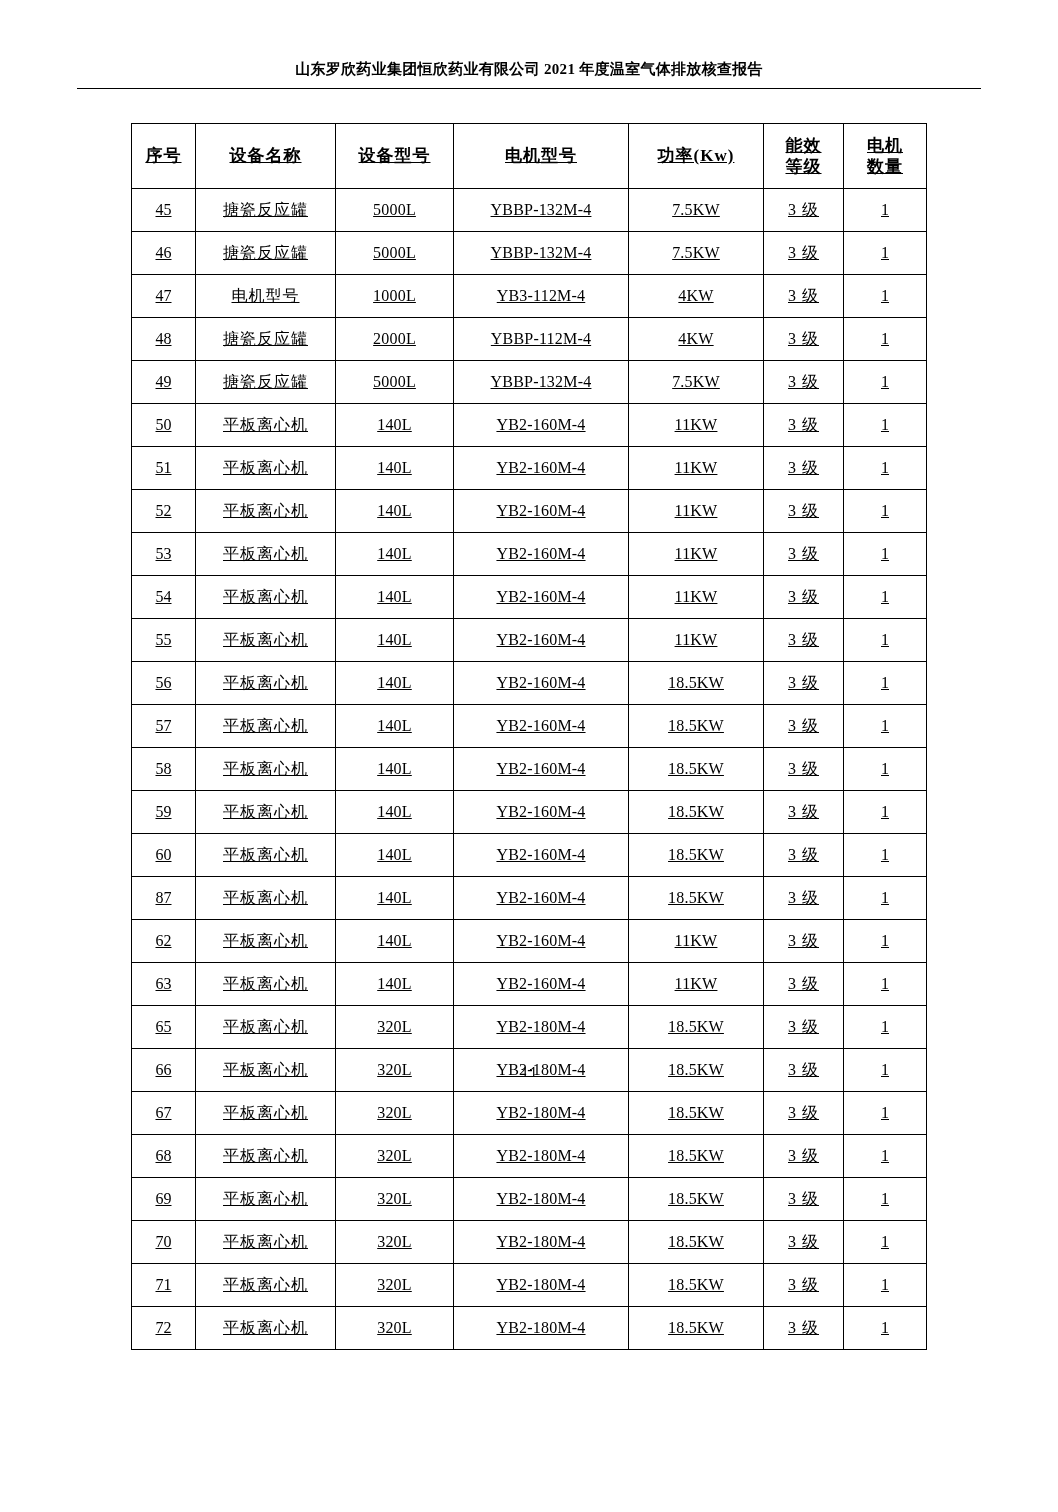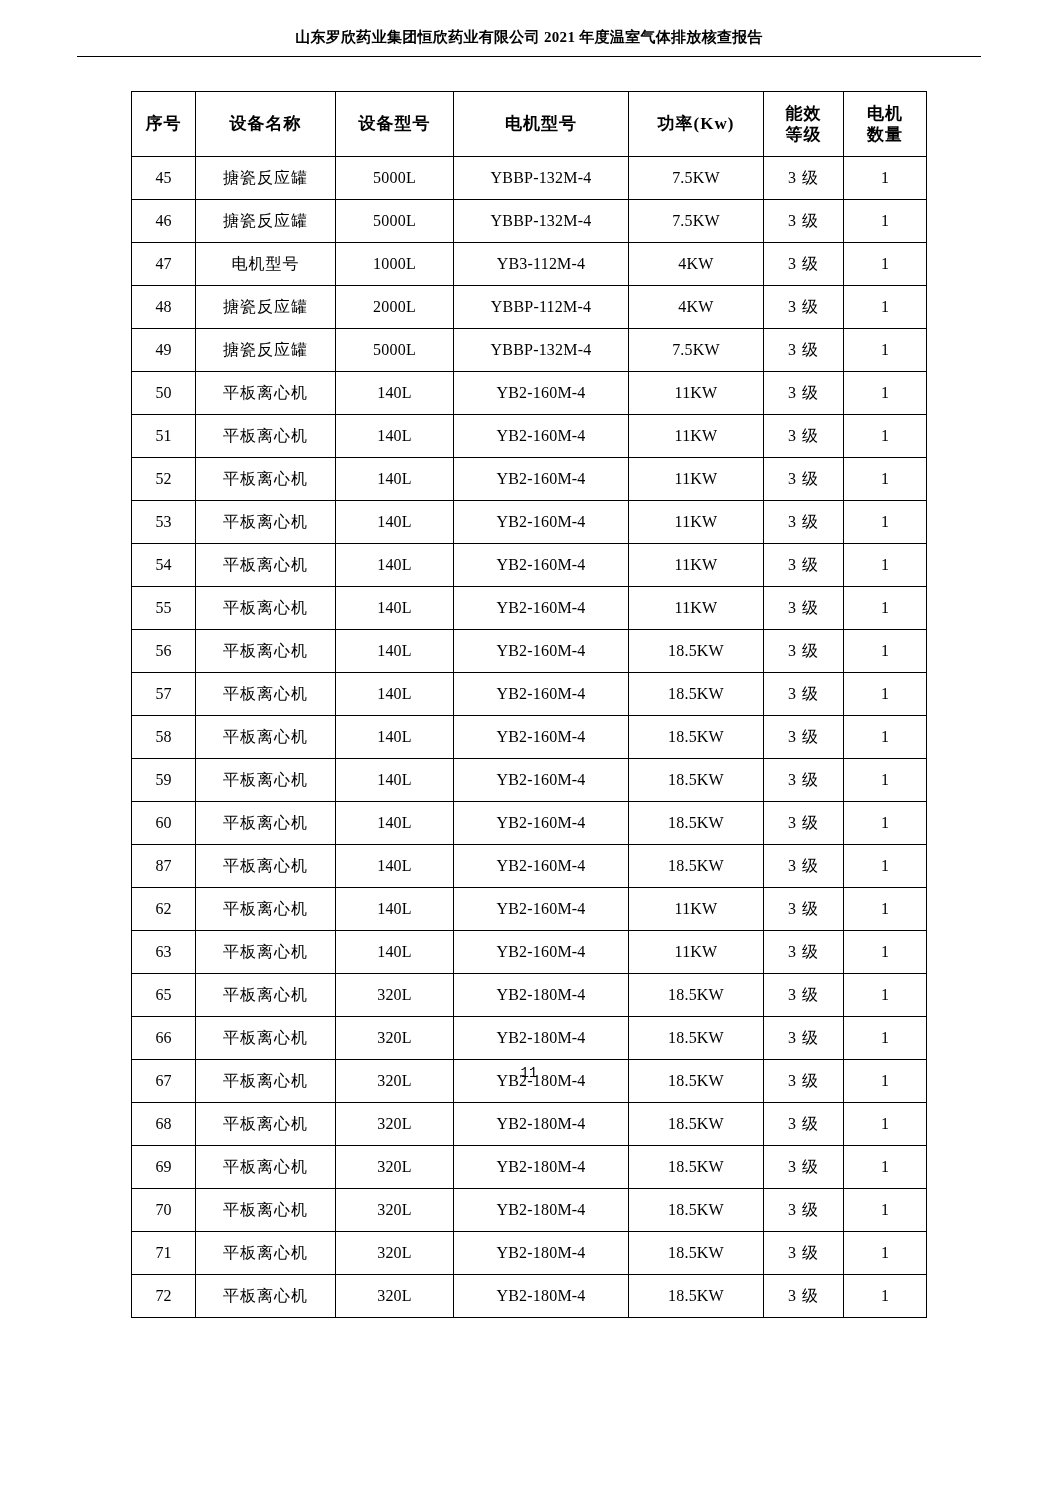--- a/index.html
+++ b/index.html
@@ -11,38 +11,39 @@
     width: 1058px;
     height: 1512px;
     font-family: "Liberation Serif", "DejaVu Serif", serif;
     color: #000000;
     position: relative;
   }
   .page {
     width: 1058px;
     height: 1116px;
     box-sizing: border-box;
-    padding: 28px 70px 40px 70px;
+    padding: 60px 70px 40px 70px;
     position: relative;
   }
   .header {
     text-align: center;
     font-size: 15px;
     letter-spacing: 0.3px;
     padding-bottom: 9px;
     border-bottom: 1.6px solid #000;
     margin: 0 7px 34px 7px;
     font-family: "Liberation Serif", "DejaVu Serif", serif;
     font-weight: 600;
   }
   table.equip {
     border-collapse: collapse;
     margin: 8px auto;
     width: 795px;
     table-layout: fixed;
+    text-decoration: underline;
   }
   table.equip th,
   table.equip td {
     border: 1px solid #000000;
     text-align: center;
     vertical-align: middle;
     font-size: 16px;
     padding: 0;
     height: 42px;
     font-family: "Liberation Serif", "DejaVu Serif", serif;

